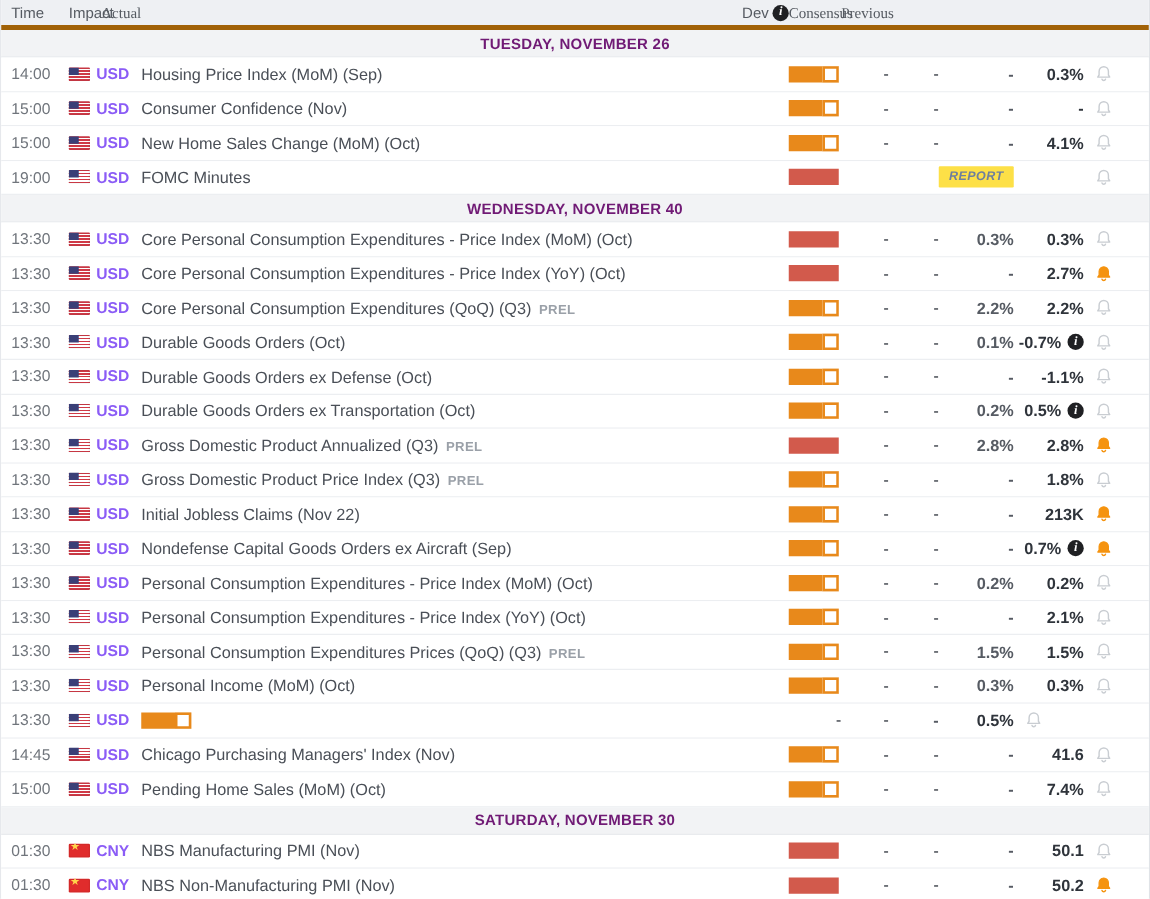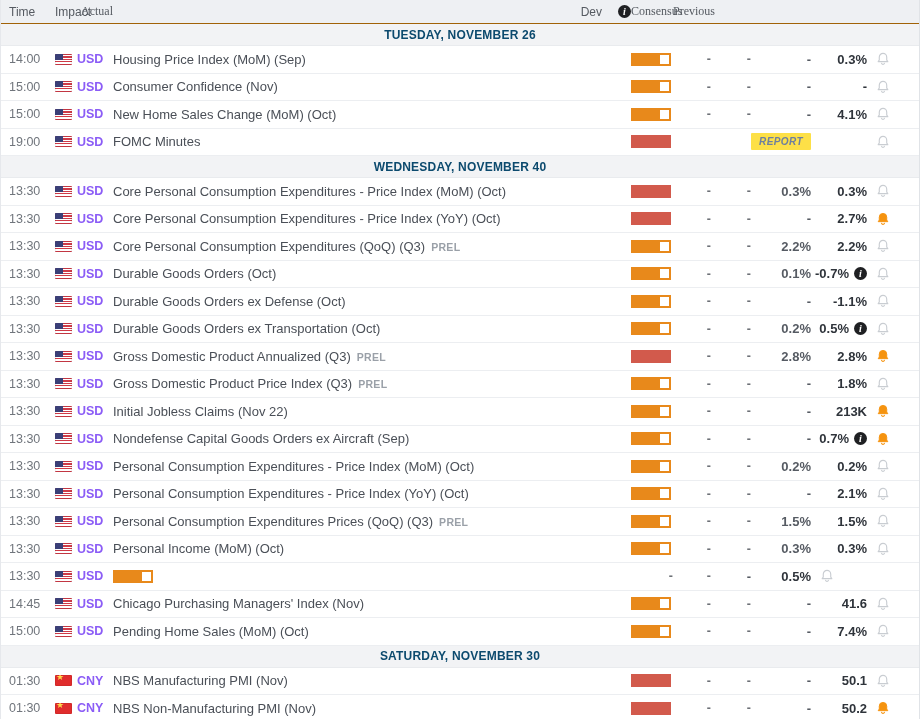--- a/index.html
+++ b/index.html
@@ -5,30 +5,30 @@
   html,body{margin:0;padding:0;background:#fff;}
   body{width:920px;height:719px;font-family:"Liberation Sans",sans-serif;overflow:hidden;
        -webkit-font-smoothing:antialiased;}
   .calendar{width:920px;border-left:1px solid #e6e8ec;border-right:1px solid #e0e3e7;box-sizing:border-box;}
 
   
   .grid{display:grid;grid-template-columns:46px 22px 36px 1fr 42px 38px 40px 60px 56px 44px;
         align-items:center;padding:0 8px;box-sizing:border-box;}
 
   
-  .head-row{height:24px;background:#eef0f3;border-bottom:1px solid #a16207;
+  .head-row{height:24px;background:#eef0f3;border-bottom:4px solid #a16207;
             color:#555a61;font-size:12px;}
   .head-row .h-event{grid-column:2 / 5;}
   .h-right{text-align:right;font-family:Liberation Serif, serif;}
-  .h-dev{display:flex;justify-content:flex-end;align-items:center;gap:16px;}
+  .h-dev{display:flex;justify-content:flex-end;align-items:center;gap:3px;}
 
   
   .day-header{height:21px;background:#f2f3f5;border-bottom:1px solid #e9ebee;
               display:flex;align-items:center;justify-content:center;
-              font-size:12px;font-weight:700;color:#0c4a6e;letter-spacing:.2px;}
+              font-size:12px;font-weight:700;color:#701a75;letter-spacing:.2px;}
 
   
   .row{height:27.5px;border-bottom:1px solid #eceef1;background:#fff;cursor:pointer;}
   .c-time{color:#70757c;font-size:12.5px;}
   .c-flag{display:flex;align-items:center;}
   .c-ccy{color:#8b5cf6;font-weight:700;font-size:12.5px;}
   .c-event{color:#4a4f57;font-size:13px;white-space:nowrap;overflow:hidden;}
   .prel{color:#9aa0a8;font-size:10.5px;font-weight:700;margin-left:6px;letter-spacing:.3px;}
 
   .c-impact{display:flex;align-items:center;}

